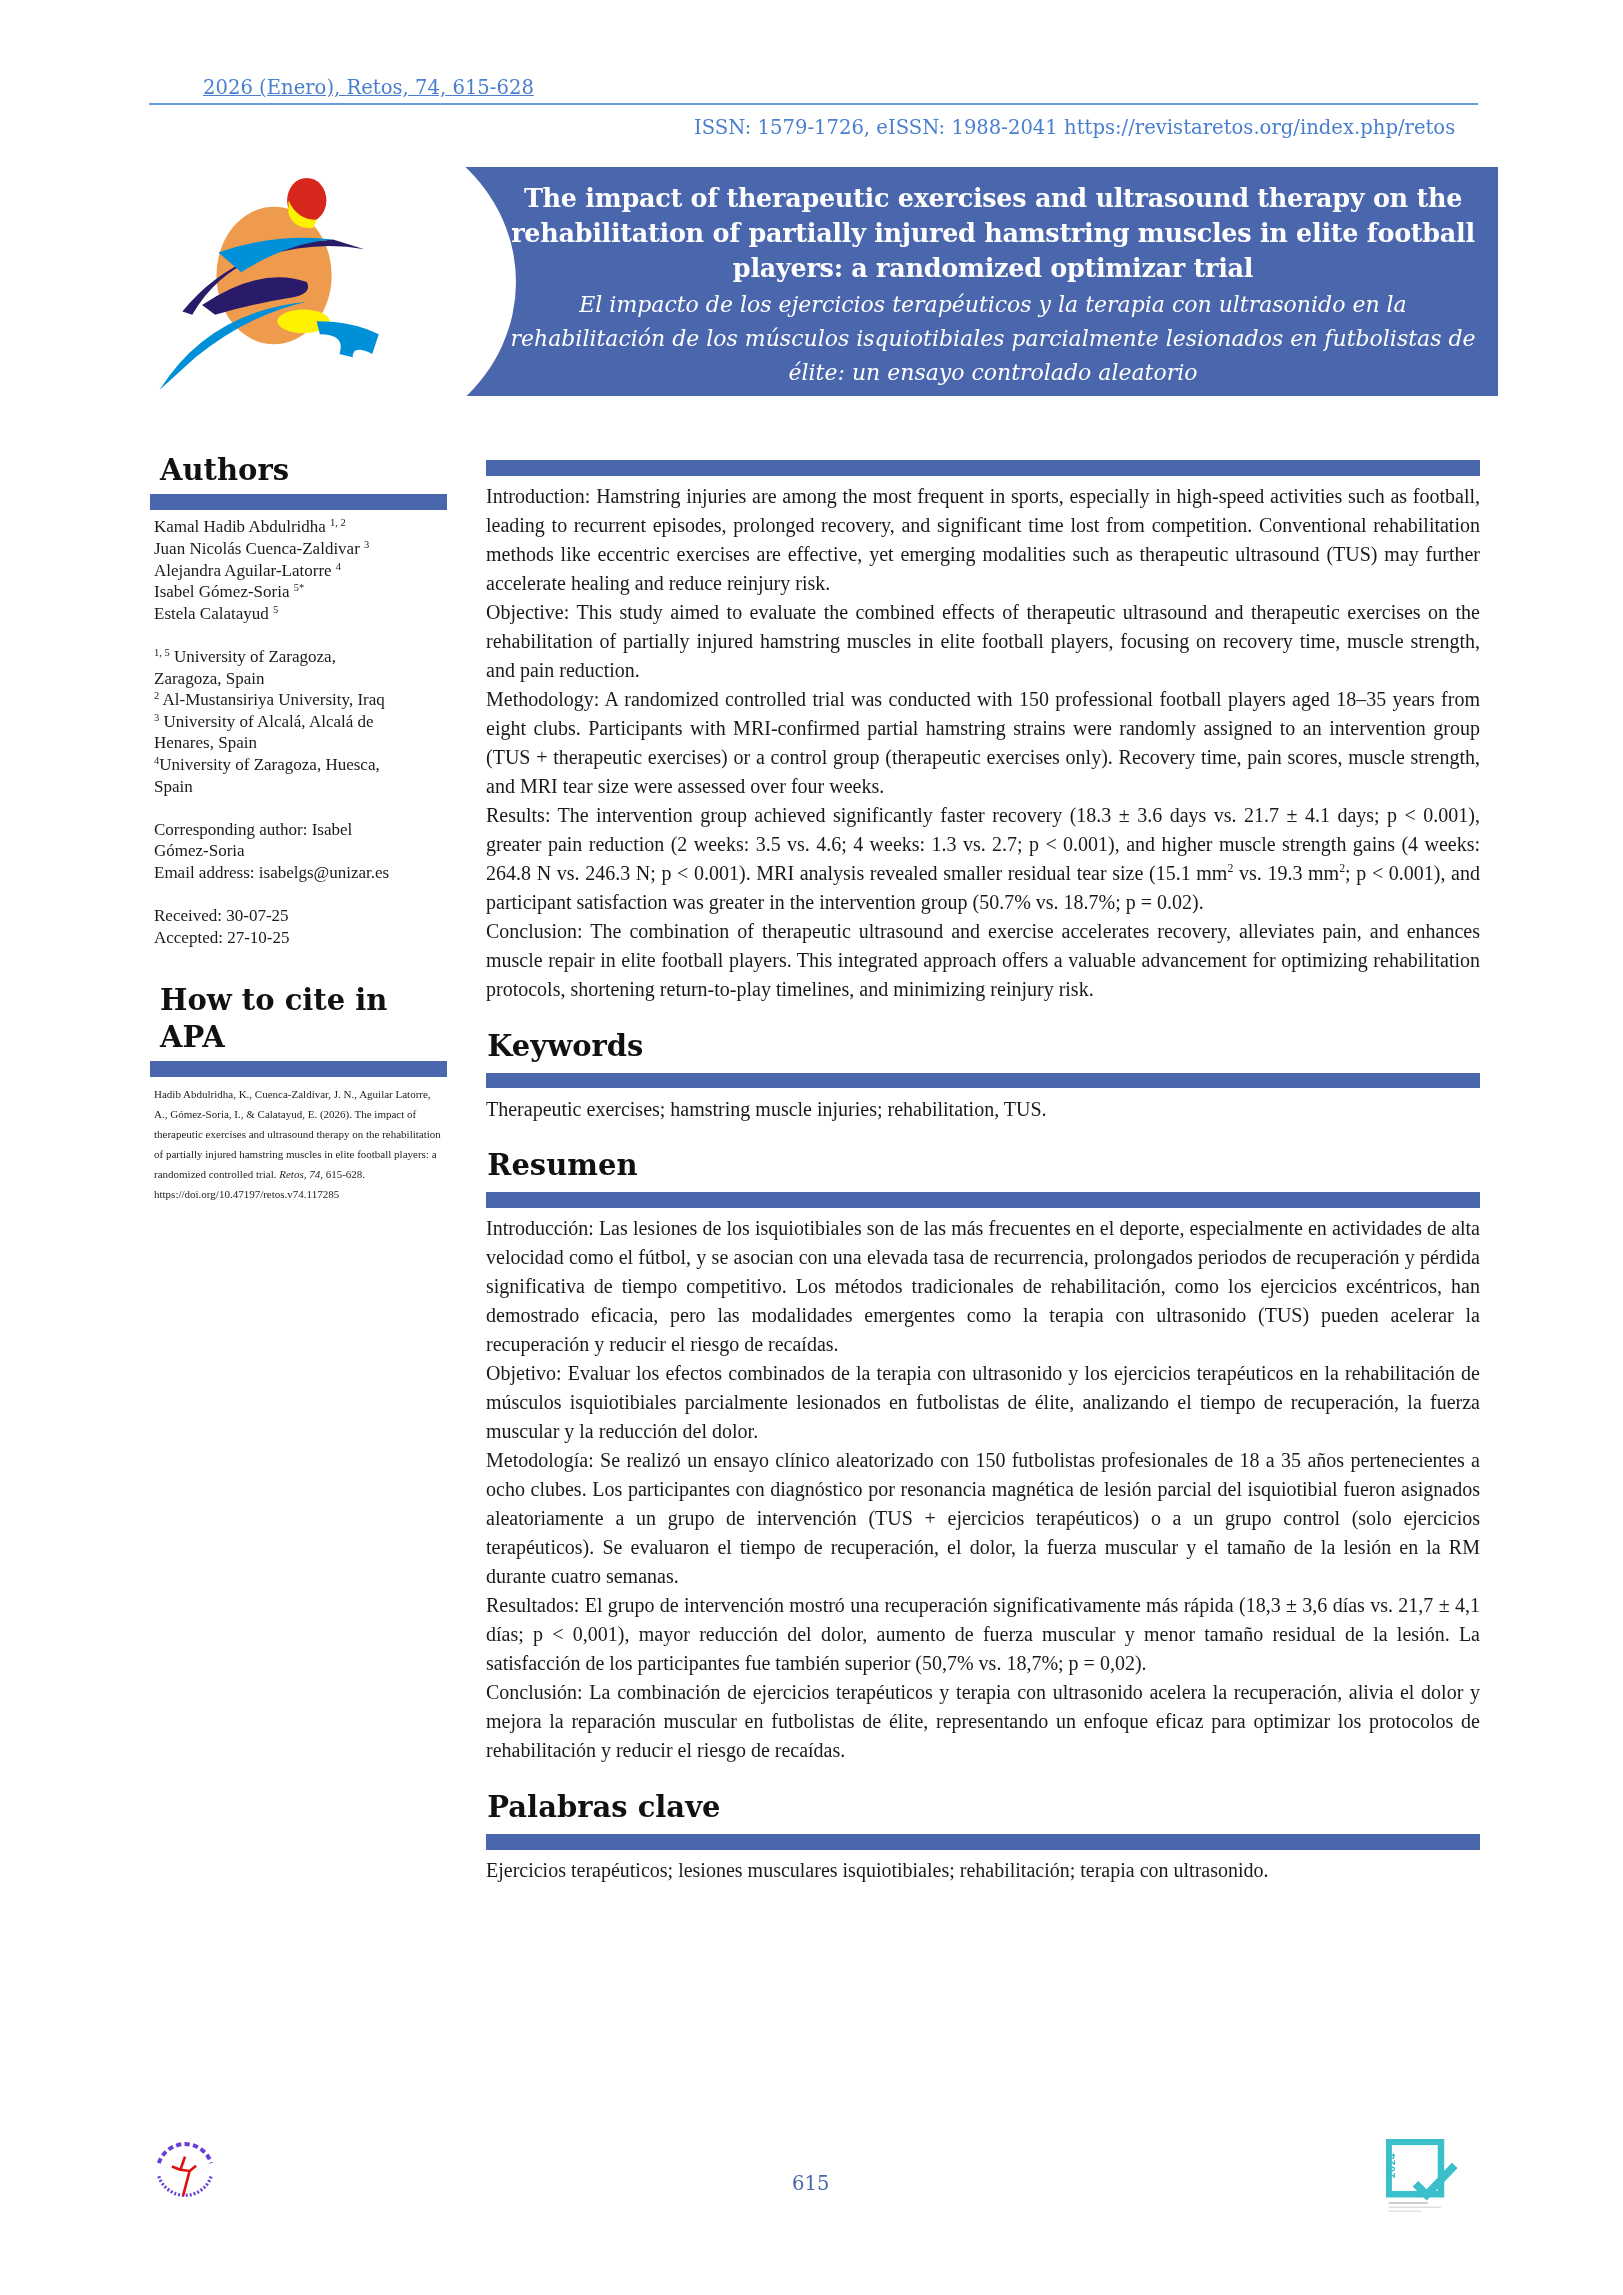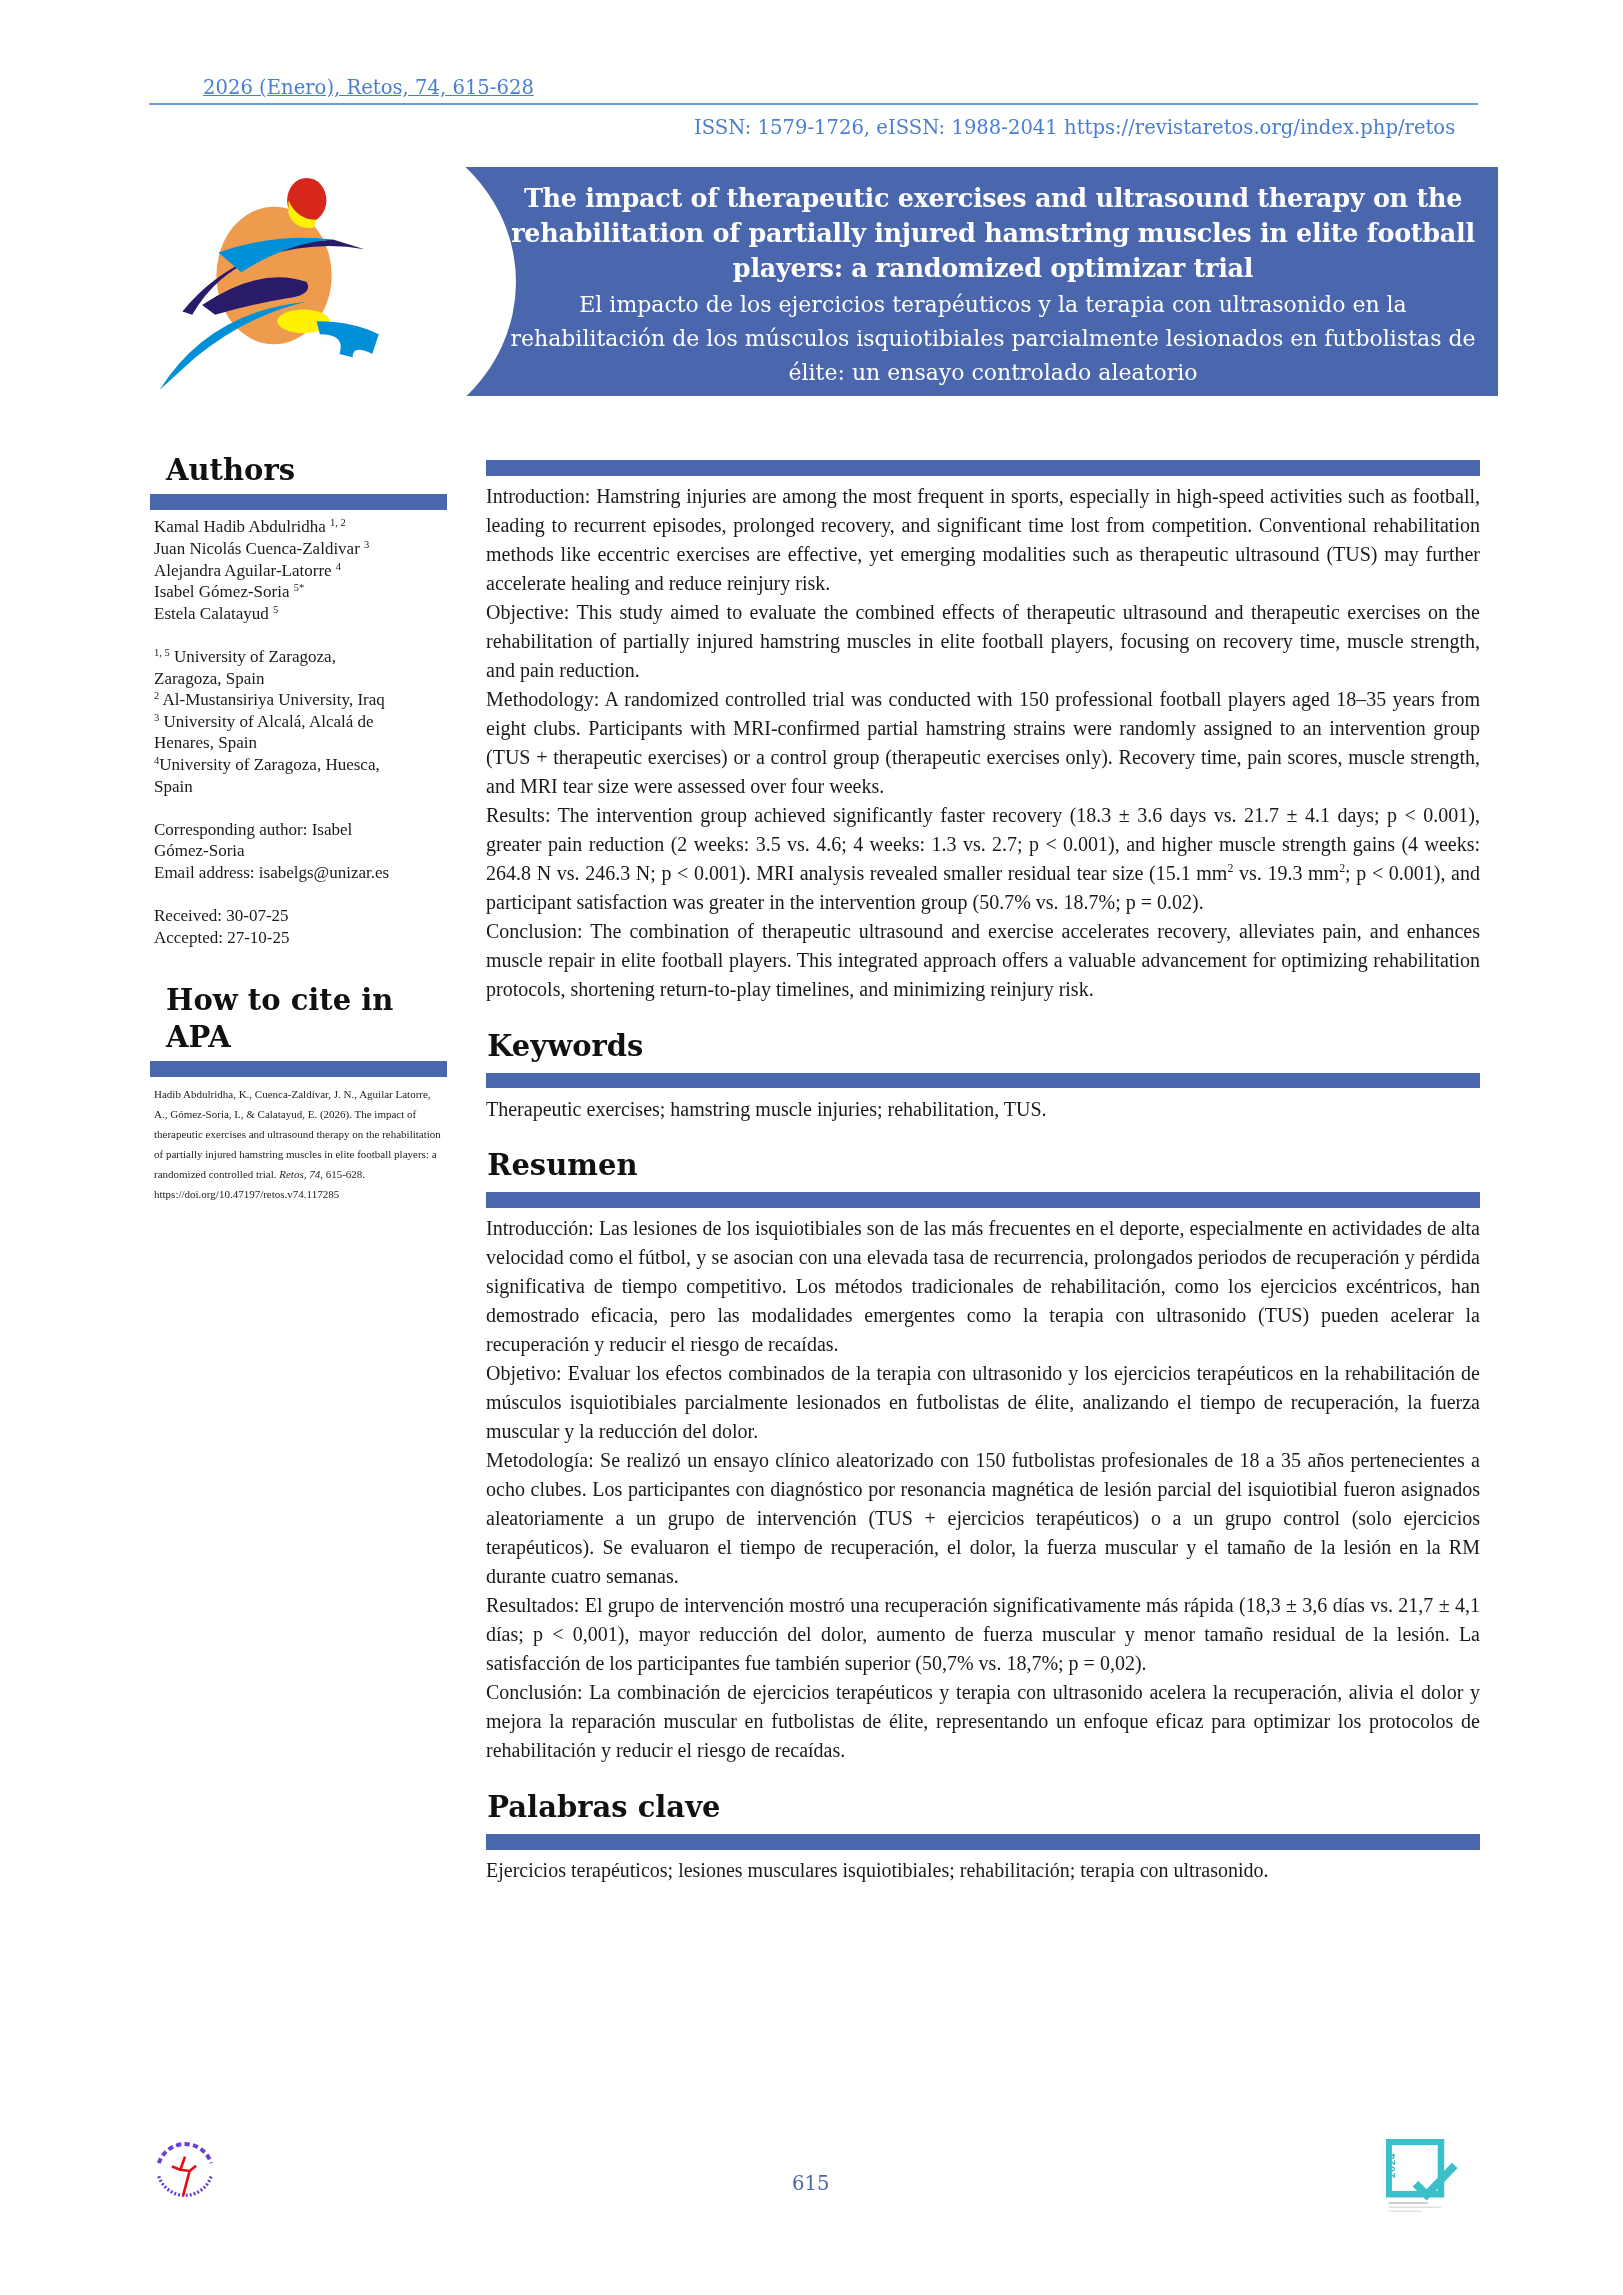--- a/index.html
+++ b/index.html
@@ -12,25 +12,25 @@
   .run-header .right { position: absolute; left: 545px; top: 3.9px; font-size: 19.6px; color: #4a7fd0; white-space: nowrap; margin-top: 40px; }
   .run-rule { position: absolute; left: 149px; top: 103px; width: 1329px; height: 2px; background: #6a9ae0; }
 
   
   .banner { position: absolute; left: 149px; top: 167px; width: 1348px; height: 229px; }
   .banner-bg { position: absolute; left: 262px; top: 0; width: 1087px; height: 229px; background: #4a66ad; }
   .banner-cut { position: absolute; left: 0; top: -52px; width: 367px; height: 334px; border-radius: 0 50% 50% 0 / 0 50% 50% 0; background: #ffffff; }
   .logo { position: absolute; left: 6.5px; top: 6.5px; width: 223px; height: 216px; }
   .title-block { position: absolute; left: 340px; top: 14.4px; width: 1008px; text-align: center; color: #ffffff; }
   .title-en { font-family: "DejaVu Serif", serif; font-weight: bold; font-size: 25.5px; line-height: 35px; letter-spacing: -0.3px; }
-  .title-es { font-family: "DejaVu Serif", serif; font-size: 22px; line-height: 34px; margin-top: 1.3px; }
+  .title-es { font-family: "DejaVu Serif", serif; font-style: italic; font-size: 22px; line-height: 34px; margin-top: 1.3px; }
 
   
   .sidebar { position: absolute; left: 154px; top: 452px; width: 295px; font-family: "Liberation Serif", serif; }
-  .side-h { font-family: "DejaVu Serif", serif; font-weight: bold; font-size: 29px; line-height: 37px; color: #111; margin-left: 12px; }
+  .side-h { font-family: "DejaVu Serif", serif; font-weight: bold; font-size: 29px; line-height: 37px; color: #111; margin-left: 6px; }
   .side-bar { height: 15.7px; background: #4a66ad; margin-top: 5.2px; margin-bottom: 6.5px; margin-left: -3.9px; width: 297px; }
   .side-line { font-size: 17px; line-height: 21.6px; color: #1a1a1a; white-space: nowrap; }
   .side-line sup { font-size: 10.5px; vertical-align: 5.9px; line-height: 0; }
   .gap { height: 21.6px; }
   .cite { font-size: 11px; line-height: 20px; color: #222; width: 292px; }
   .cite i { font-style: italic; }
 
   
   .main { position: absolute; left: 486px; top: 452px; width: 994px; font-family: "Liberation Serif", serif; }
   .sec-h { font-family: "DejaVu Serif", serif; font-weight: bold; font-size: 29px; line-height: 37px; color: #111; margin-left: 1.3px; }

